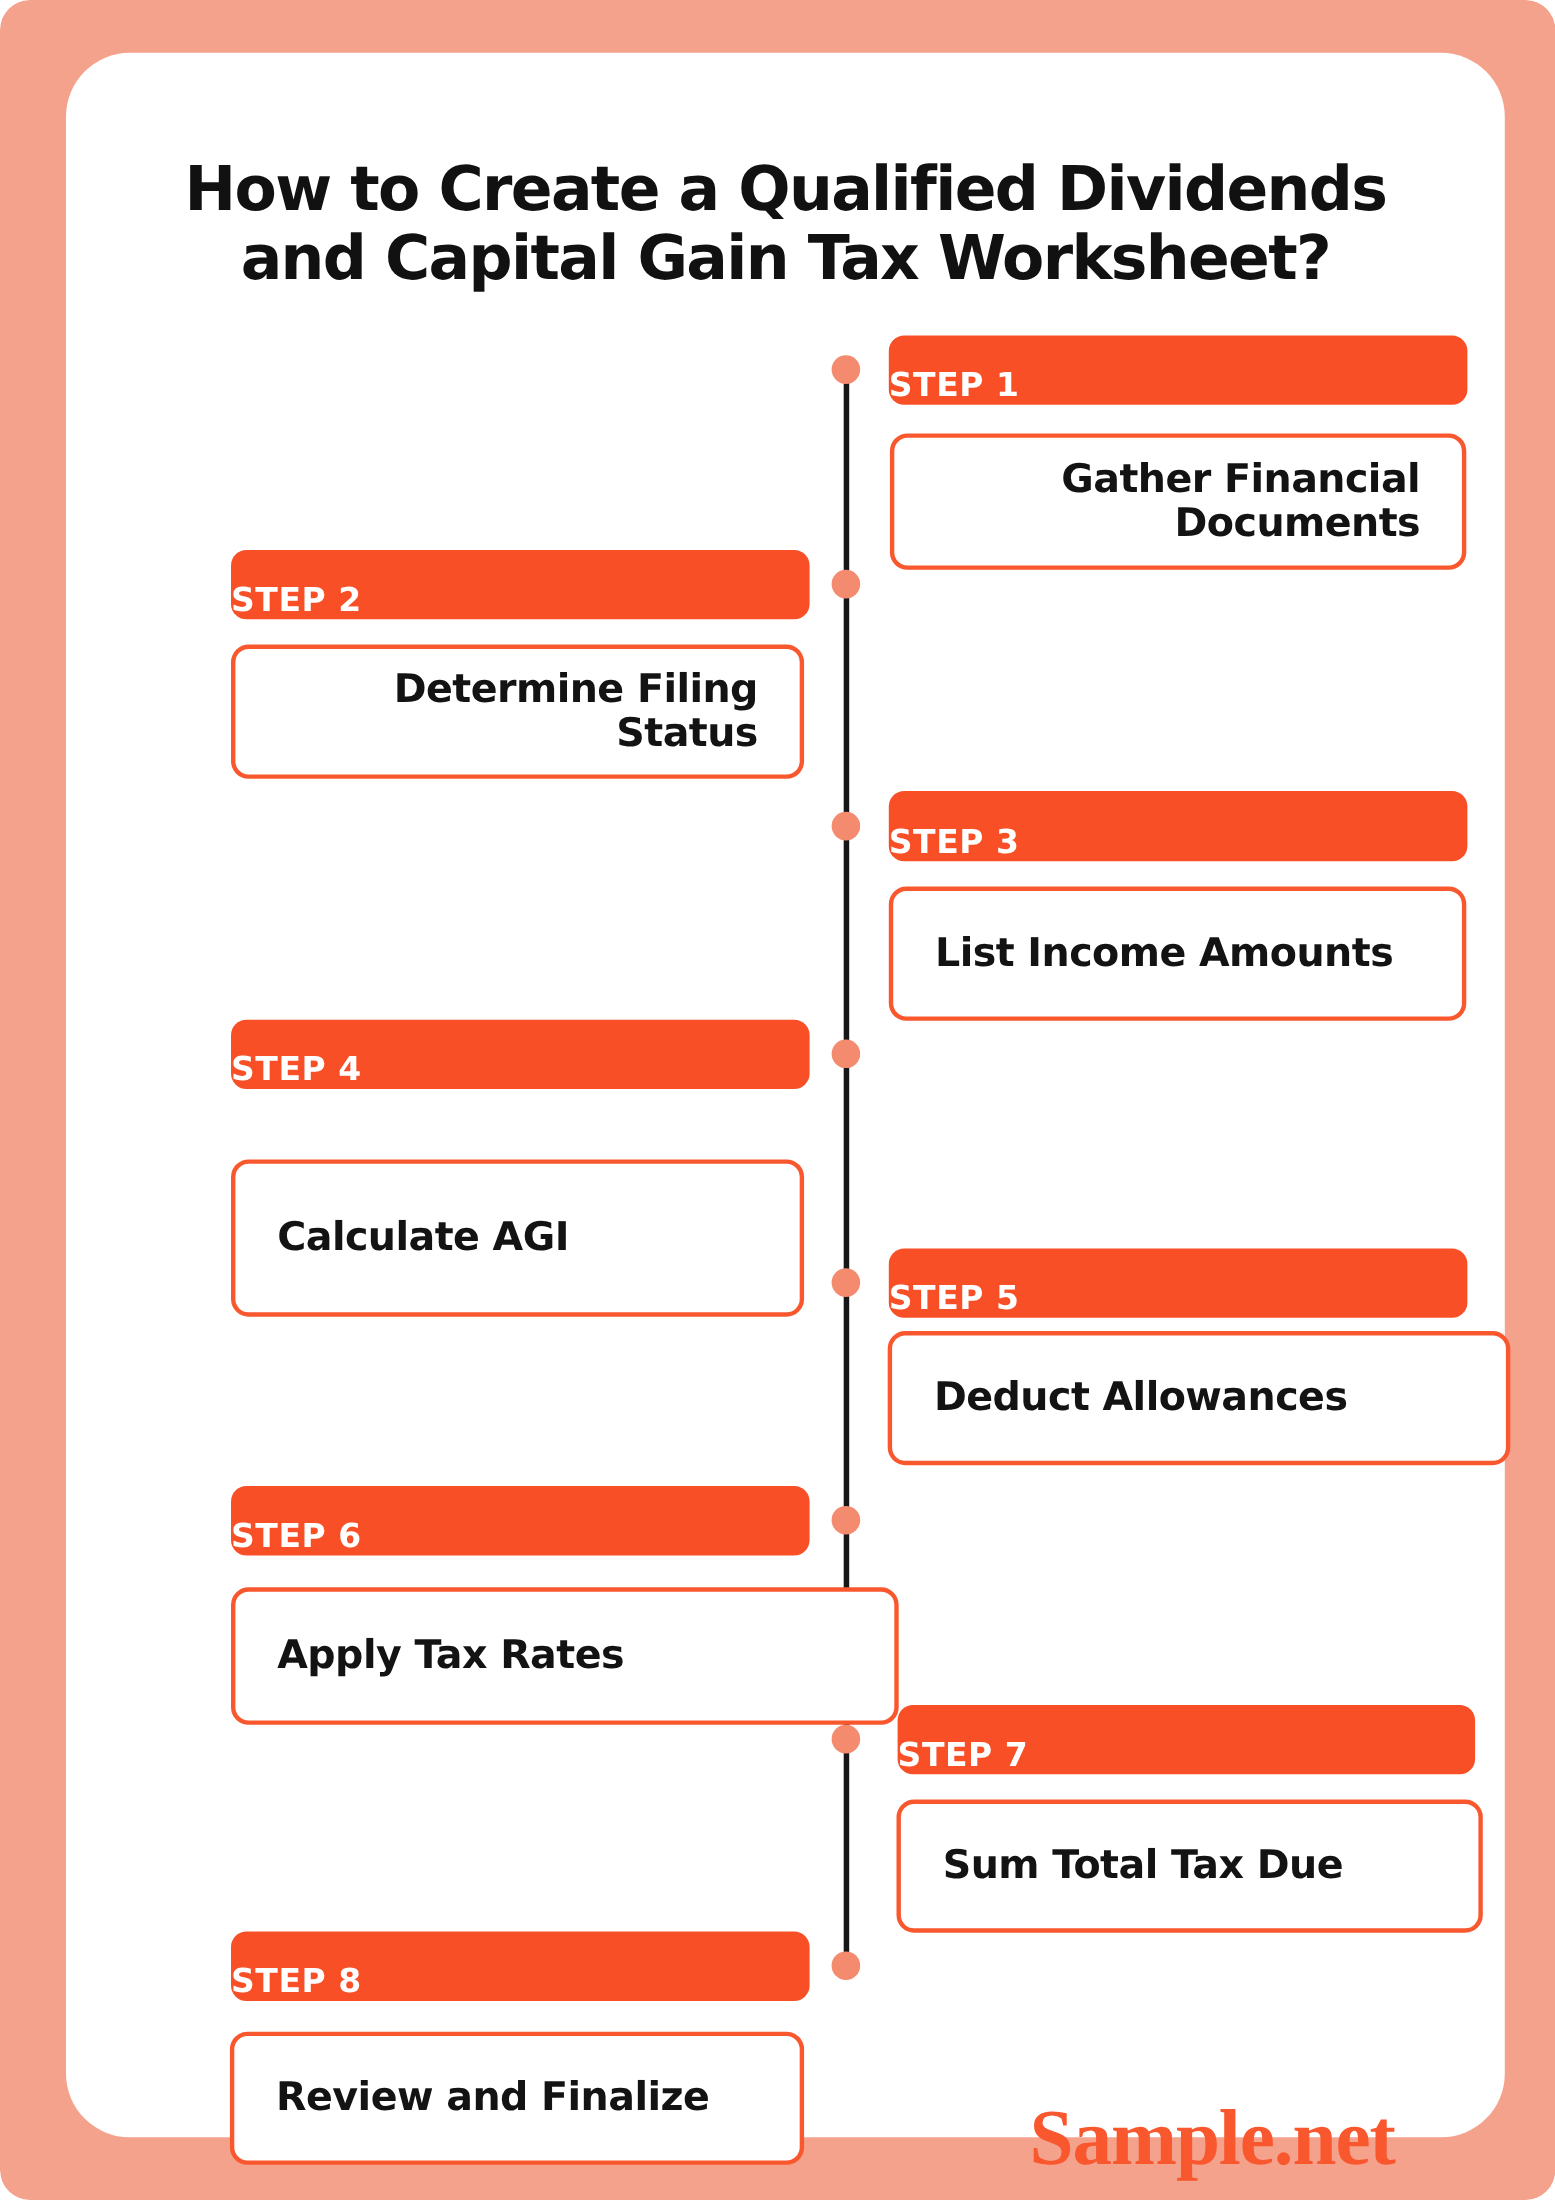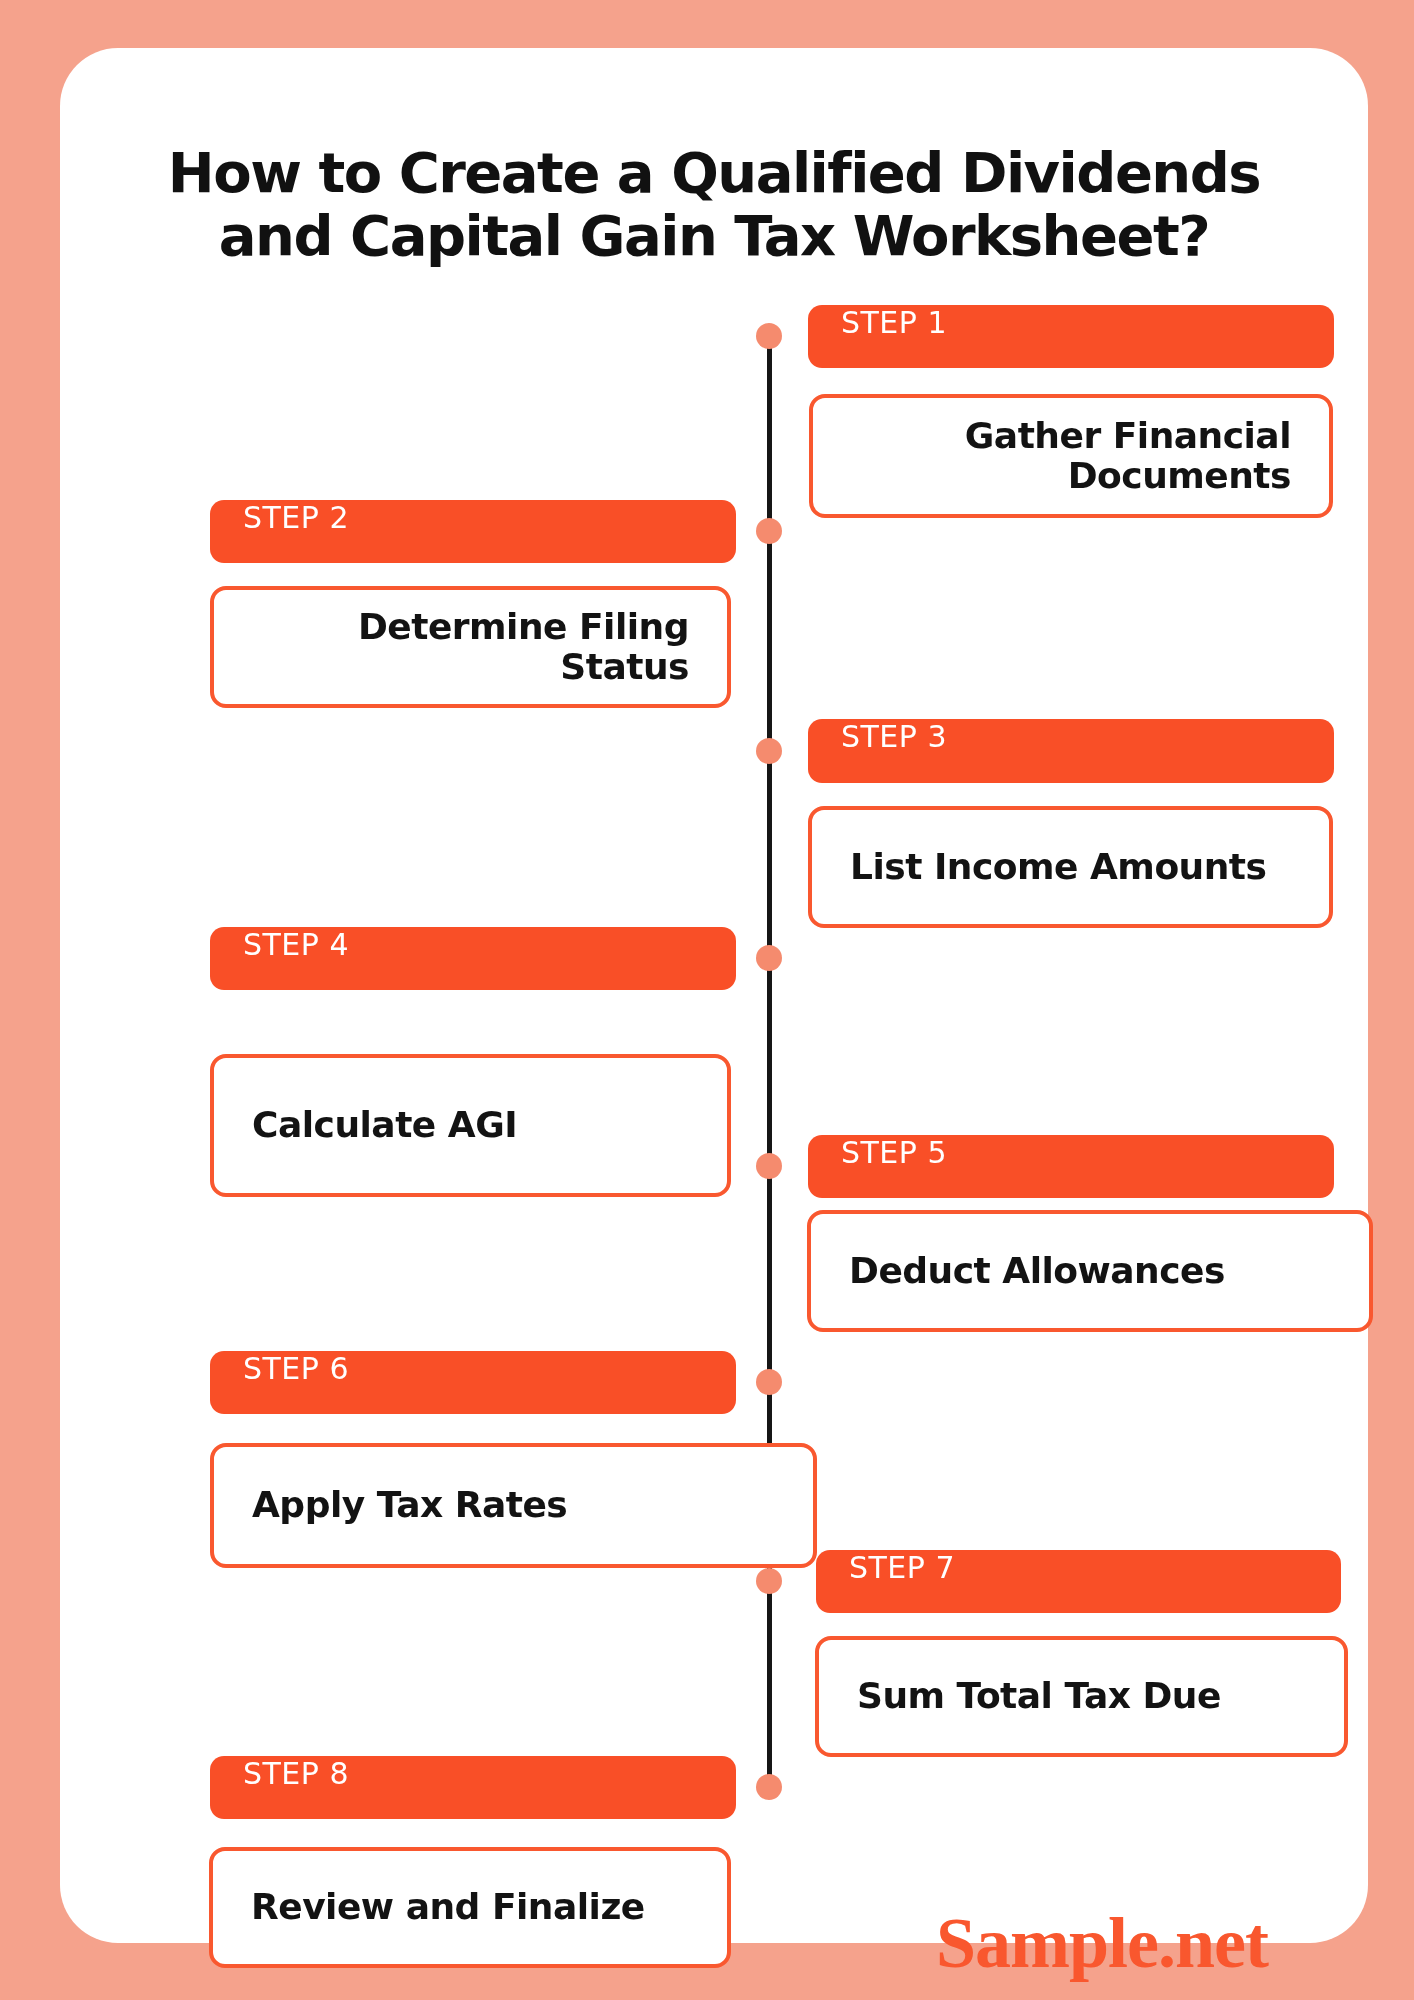--- a/index.html
+++ b/index.html
@@ -2,21 +2,21 @@
 <html style="--accent: #F94F27; --box-border: #F9582F; --dot: #F58B6E; --frame: #F5A28C; --ink: #111111;"><head>
 <meta charset="utf-8">
 <style>
   :root{
     --accent:#F94F27;
     --box-border:#F9582F;
     --dot:#F58B6E;
     --frame:#F5A28C;
     --ink:#111111;
   }
-  *{margin:0;padding:0;box-sizing:border-box;}
+  *{margin:0;padding:0;box-sizing:border-box;border-radius:27px;}
   html,body{background:#fff;}
   .canvas{
     position:relative;width:1414px;height:2000px;
     background:var(--frame);
     font-family:"DejaVu Sans","Liberation Sans",sans-serif;
     overflow:hidden;
   }
   .card{
     position:absolute;left:60px;top:48px;width:1308px;height:1895px;
     background:#ffffff;border-radius:58px;
@@ -32,22 +32,22 @@
     background:#161616;
   }
   .tl-dot{
     position:absolute;left:696px;width:26px;height:26px;border-radius:50%;
     background:var(--dot);
   }
   .d1{top:275px}.d2{top:470px}.d3{top:690px}.d4{top:897px}
   .d5{top:1105px}.d6{top:1321px}.d7{top:1520px}.d8{top:1726px}
   .step-header{
     position:absolute;height:63px;background:var(--accent);border-radius:14px;
-    color:#ffffff;font-size:30px;font-weight:normal;letter-spacing:.5px;
-    display:flex;align-items:flex-start;padding-left:33px;
+    color:#ffffff;font-size:30px;font-weight:bold;letter-spacing:.5px;
+    display:flex;align-items:flex-end;
   }
   .col-l{left:150px;width:526px;}
   .col-r{left:748px;width:526px;}
   .h1{top:257px}.h2{top:452px}.h3{top:671px;height:64px}.h4{top:879px}
   .h5{top:1087px}.h6{top:1303px}.h7{top:1502px;left:756px;width:525px}.h8{top:1708px}
   .step-card{
     position:absolute;background:#ffffff;
     border:4px solid var(--box-border);border-radius:16px;
     display:flex;align-items:center;padding:0 38px;
     font-size:36px;font-weight:bold;color:#131313;

